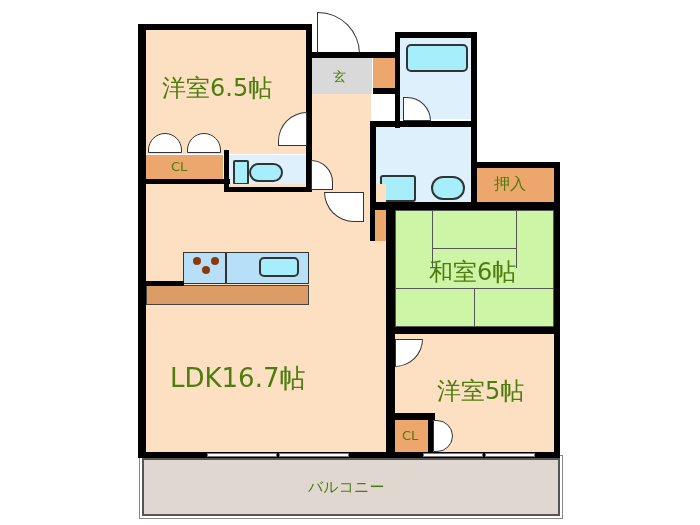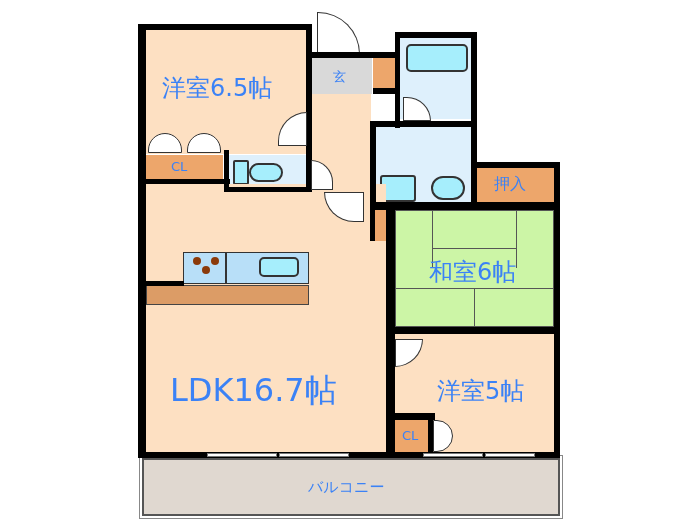--- a/index.html
+++ b/index.html
@@ -1,20 +1,20 @@
 <!DOCTYPE html>
 <html><head>
 <meta charset="utf-8">
 <style>
   html,body{margin:0;padding:0;background:#ffffff;}
   body{width:700px;height:525px;position:relative;overflow:hidden;font-family:"DejaVu Sans","Liberation Sans",sans-serif;}
   .abs{position:absolute;box-sizing:border-box;}
   .wall{position:absolute;background:#000;}
   .room{position:absolute;}
-  .label{position:absolute;color:#3b82f6;white-space:nowrap;}
+  .label{position:absolute;color:#4d7c0f;white-space:nowrap;}
   .big{font-size:24px;}
   .mid{font-size:16px;}
   .small{font-size:13px;}
   .door{position:absolute;border:1.5px solid #333;background:#fff;box-sizing:border-box;}
   .win{position:absolute;background:#fff;border:1px solid #777;box-sizing:border-box;}
   .fix{position:absolute;border:2px solid #333;border-radius:5px;background:#a6eefc;box-sizing:border-box;}
 </style>
 </head>
 <body>
 
@@ -61,21 +61,21 @@
 <div class="room" style="left:306px;top:190px;width:80px;height:30px;background:#fde0c2;"></div>
 
 <div class="abs" style="left:183px;top:252px;width:43px;height:32px;background:#b8dff8;border:1px solid #333;"></div>
 <div class="abs" style="left:226px;top:252px;width:83px;height:32px;background:#b8dff8;border:1px solid #333;"></div>
 <div class="fix" style="left:259px;top:257px;width:40px;height:20px;"></div>
 <div class="abs" style="left:193px;top:257px;width:8px;height:8px;border-radius:50%;background:#8b3a0a;"></div>
 <div class="abs" style="left:211px;top:257px;width:8px;height:8px;border-radius:50%;background:#8b3a0a;"></div>
 <div class="abs" style="left:202px;top:266px;width:8px;height:8px;border-radius:50%;background:#8b3a0a;"></div>
 <div class="abs" style="left:146px;top:285px;width:163px;height:20px;background:#dc9c66;border:1px solid #444;"></div>
 <div class="wall" style="left:142px;top:281px;width:42px;height:5px;"></div>
-<div class="label big" style="left:170px;top:361px;font-size:32px;margin-top:8px;">LDK16.7帖</div>
+<div class="label big" style="left:170px;top:361px;font-size:26px;">LDK16.7帖</div>
 
 <div class="room" style="left:395px;top:334px;width:159px;height:118px;background:#fde0c2;"></div>
 <div class="label big" style="left:437px;top:375px;">洋室5帖</div>
 <div class="room" style="left:395px;top:420px;width:33px;height:33px;background:#eda66b;"></div>
 <div class="label small" style="left:402px;top:428px;">CL</div>
 <div class="door" style="left:395px;top:339px;width:28px;height:28px;border-radius:0 0 28px 0;"></div>
 <div class="door" style="left:433px;top:420px;width:20px;height:32px;border-radius:0 16px 16px 0;"></div>
 
 <div class="abs" style="left:142px;top:458px;width:418px;height:58px;background:#e0d8d0;border:2px solid #555;outline:1px solid #888;outline-offset:2px;"></div>
 <div class="label" style="left:308px;top:478px;font-size:15px;">バルコニー</div>

